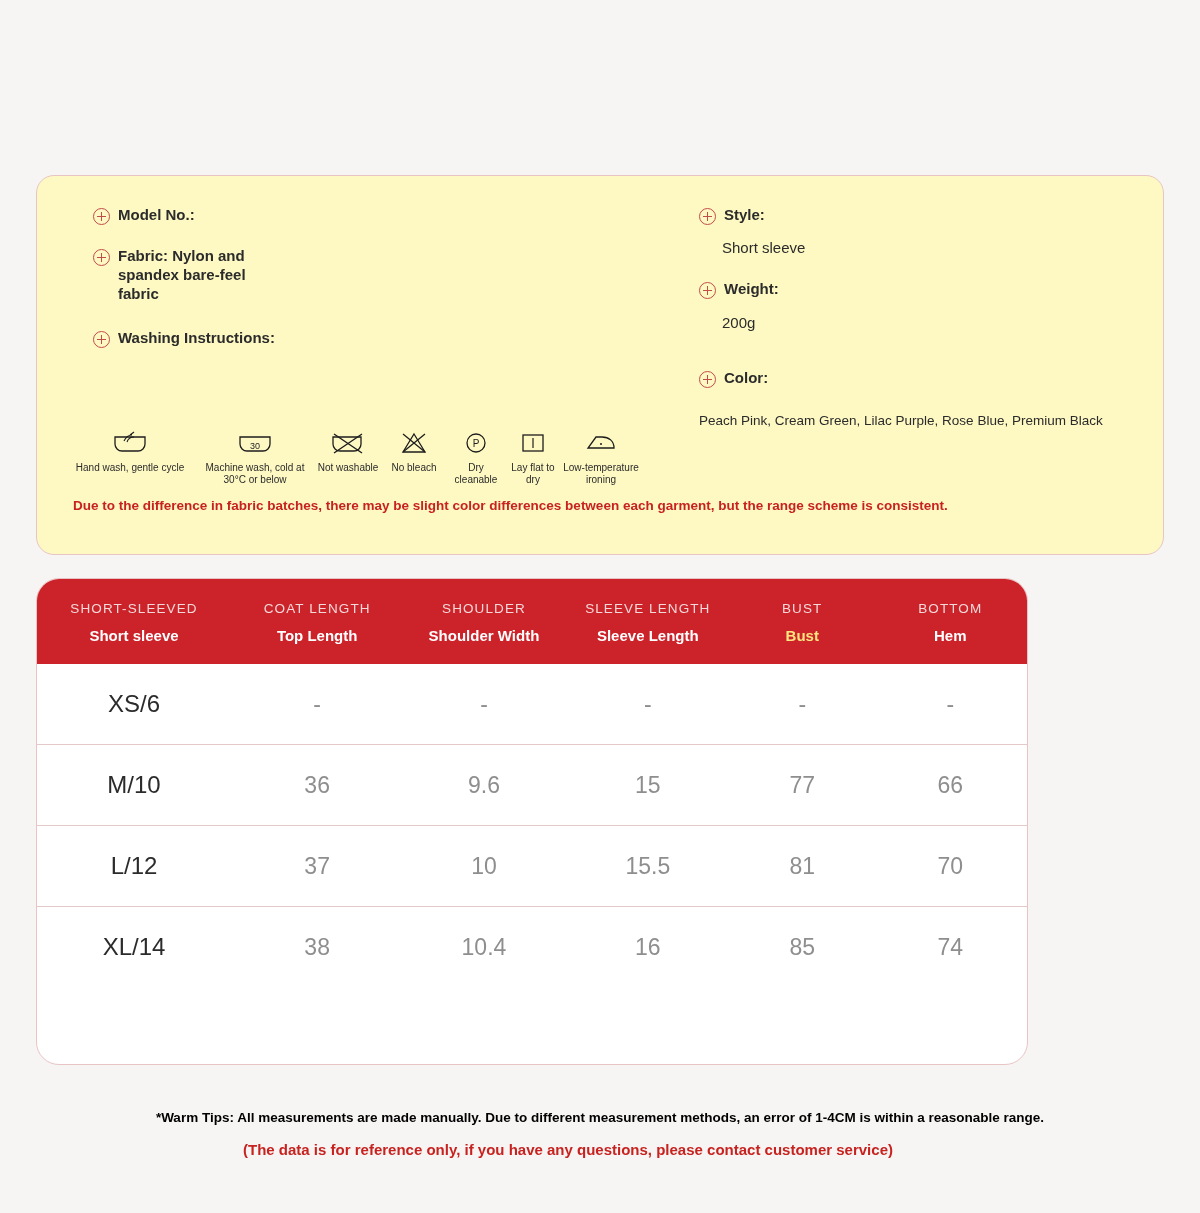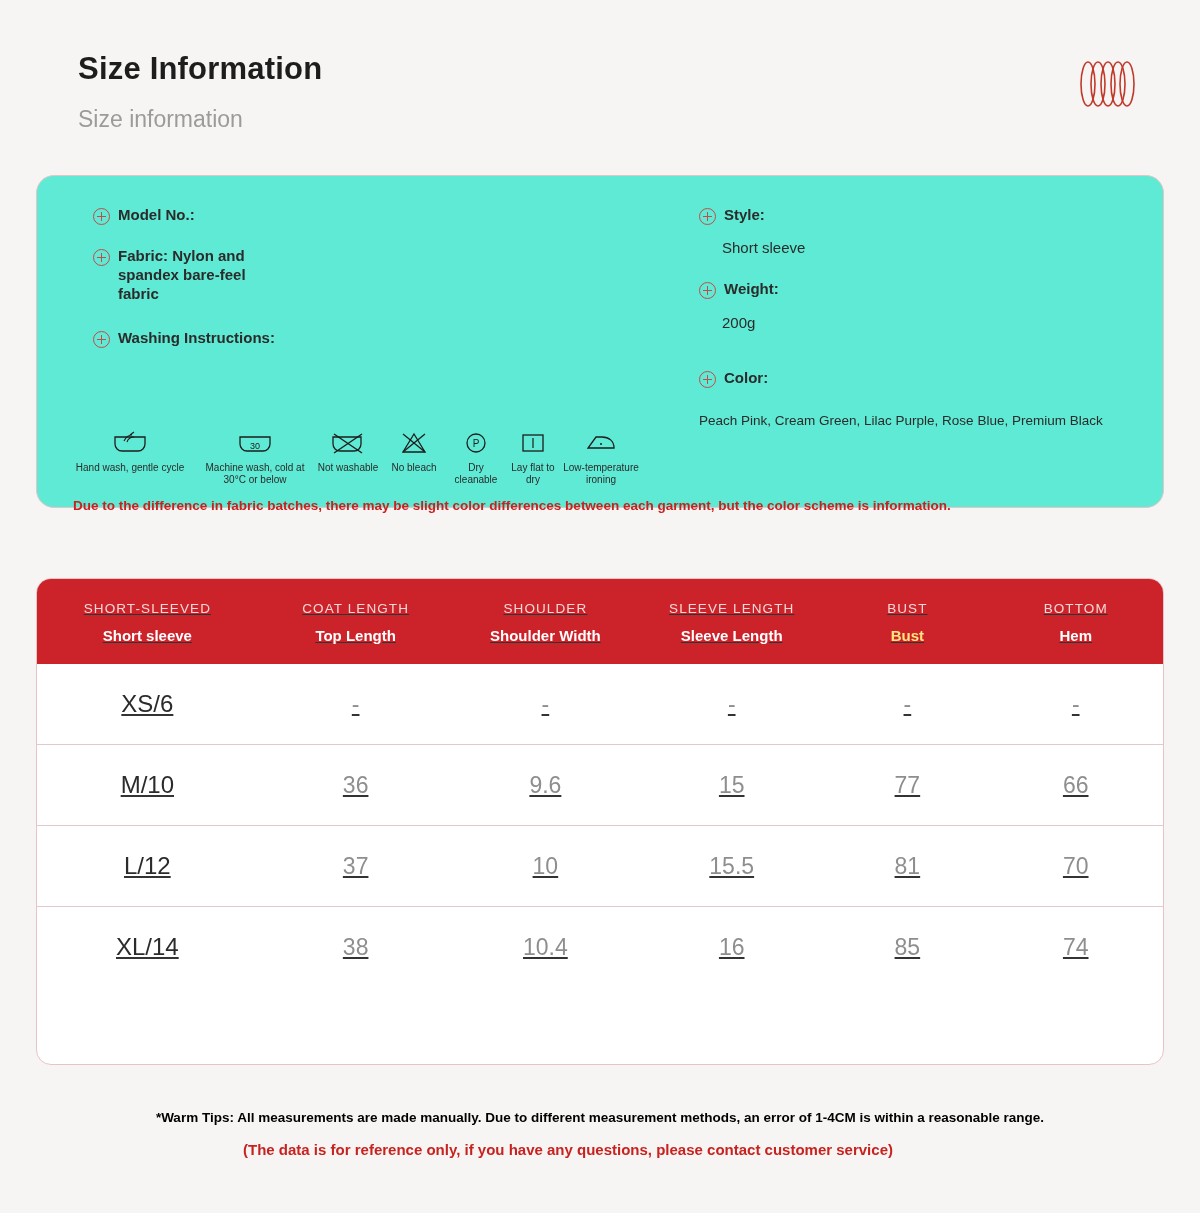--- a/index.html
+++ b/index.html
@@ -50,24 +50,24 @@
     width: 66px;
     height: 60px;
   }
 
   
   .info-card {
     position: absolute;
     top: 175px;
     left: 36px;
     width: 1128px;
-    height: 333px;
+    height: 380px;
     border: 1px solid #e8c4c4;
     border-radius: 18px;
-    background: #5eead4;
+    background: #fef9c3;
     box-sizing: border-box;
   }
   .plus {
     display: inline-block;
     width: 15px;
     height: 15px;
     border: 1px solid #c24b4b;
     border-radius: 50%;
     position: relative;
     flex: 0 0 auto;
@@ -164,28 +164,27 @@
     color: #2b2b2b;
     margin-top: 24px;
     line-height: 1.3;
   }
 
   
   .table-card {
     position: absolute;
     left: 36px;
     top: 578px;
-    width: 1128px;
+    width: 992px;
     height: 487px;
     border: 1px solid #e8c4c4;
-    border-radius: 15px;
+    border-radius: 23px;
     background: #fff;
     box-sizing: border-box;
     overflow: hidden;
-    text-decoration: underline;
   }
   table.size {
     width: 100%;
     border-collapse: collapse;
     table-layout: fixed;
   }
   table.size thead th {
     background: #cc2229;
     color: #fff;
     font-weight: normal;
@@ -241,35 +240,20 @@
     font-weight: bold;
     color: #c7221f;
   }
   svg { display: block; }
 </style>
 </head>
 <body>
 
 <div class="page">
 
-  <div class="header">
-    <h1 class="title">Size Information</h1>
-    <div class="subtitle">Size information</div>
-    <div class="logo">
-      <svg width="66" height="60" viewBox="0 0 66 60">
-        <g fill="none" stroke="#c0392b" stroke-width="1.6">
-          <ellipse cx="14" cy="30" rx="7" ry="22"></ellipse>
-          <ellipse cx="24" cy="30" rx="7" ry="22"></ellipse>
-          <ellipse cx="34" cy="30" rx="7" ry="22"></ellipse>
-          <ellipse cx="44" cy="30" rx="7" ry="22"></ellipse>
-          <ellipse cx="53" cy="30" rx="7" ry="22"></ellipse>
-        </g>
-      </svg>
-    </div>
-  </div>
 
   <div class="info-card">
 
     <div class="left-col">
       <div class="field">
         <span class="plus"></span>
         <span class="field-label">Model No.:</span>
       </div>
 
       <div class="field row-gap-1">
@@ -369,21 +353,21 @@
         <div class="glyph">
           <svg width="40" height="30" viewBox="0 0 40 30">
             <path d="M7 20 h26 c0 -7 -5 -11 -12 -11 h-6 z" fill="none" stroke="#1d1d1d" stroke-width="1.3"></path>
             <circle cx="20" cy="16" r="1" fill="#1d1d1d"></circle>
           </svg>
         </div>
         <div class="cap">Low-temperature ironing</div>
       </div>
     </div>
 
-    <div class="note-red">Due to the difference in fabric batches, there may be slight color differences between each garment, but the color scheme is information.</div>
+    <div class="note-red">Due to the difference in fabric batches, there may be slight color differences between each garment, but the range scheme is consistent.</div>
   </div>
 
   <div class="table-card">
     <table class="size">
       <thead>
         <tr>
           <th style="width:19.6%">
             <span class="th-top">SHORT-SLEEVED</span>
             <span class="th-bottom">Short sleeve</span>
           </th>

